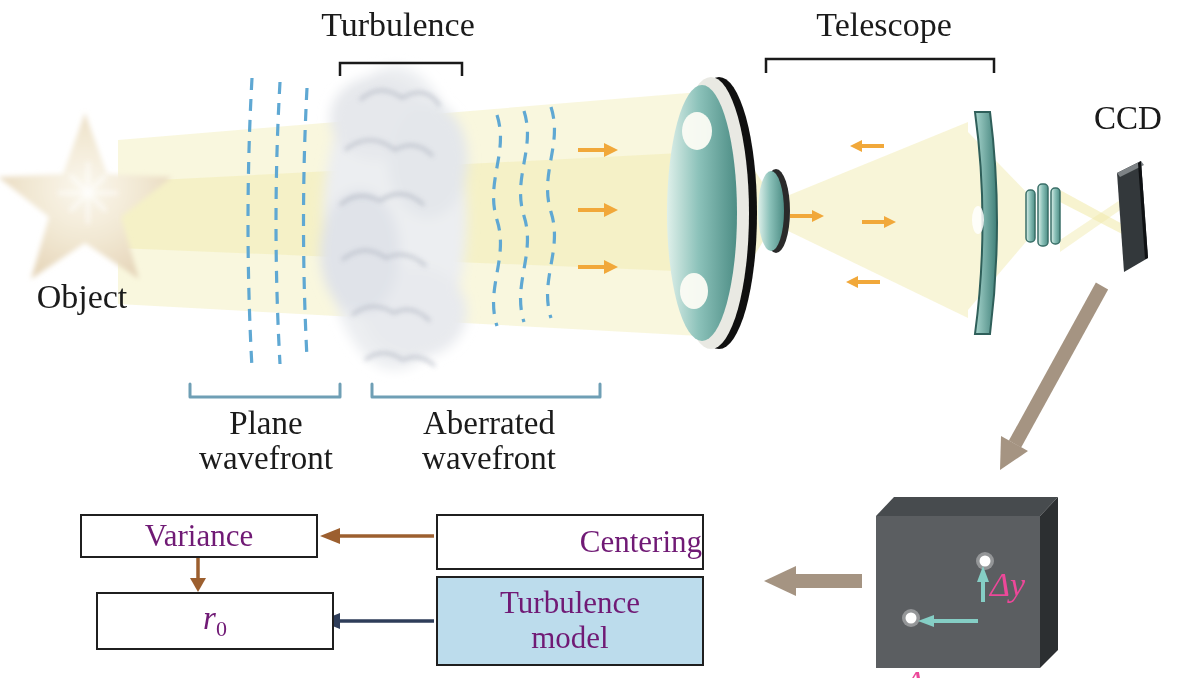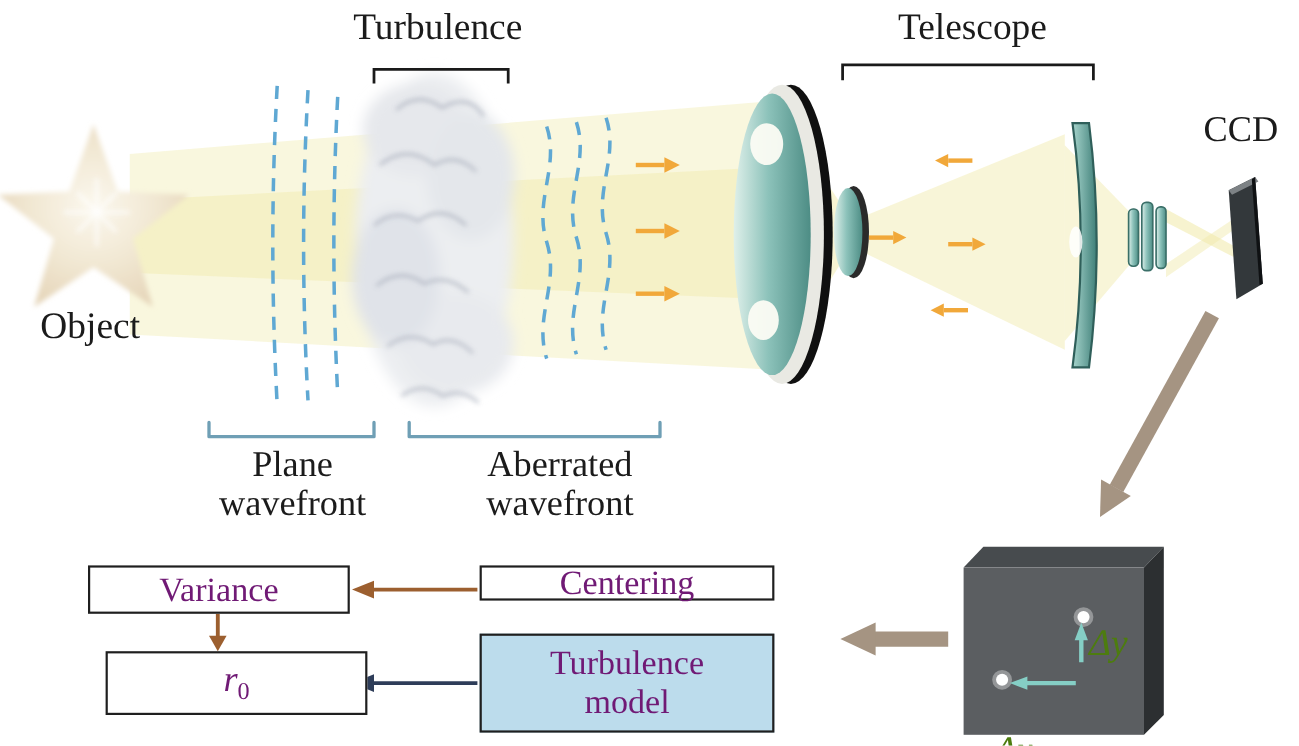--- a/index.html
+++ b/index.html
@@ -6,21 +6,21 @@
   .stage{position:relative;width:1181px;height:678px;background:#ffffff;overflow:hidden;
          font-family:"Liberation Serif",serif;}
   .stage svg.base{position:absolute;left:0;top:0;z-index:1;}
   .lbl{position:absolute;z-index:3;color:#1b1b1b;text-align:center;
        font-family:"Liberation Serif",serif;white-space:nowrap;}
   .two-line{white-space:normal;line-height:1.06;}
   .flowbox{position:absolute;z-index:3;box-sizing:border-box;background:#ffffff;
            border:2.5px solid #1f1f1f;display:flex;align-items:center;justify-content:center;
            font-size:31px;color:#701a75;text-align:center;}
   .modelbox{background:#bcdcec;flex-direction:column;line-height:1.12;}
-  .teal{color:#4d7c0f;font-style:italic;}
+  .teal{color:#ec4899;font-style:italic;}
   .r0 i{font-style:italic;font-size:33px;}
   .r0 sub{font-size:22px;}
 </style>
 </head>
 <body>
 
 <div class="stage">
 
   <svg class="base" width="1181" height="678" viewBox="0 0 1181 678">
     <defs>
@@ -186,29 +186,29 @@
 
   <div class="lbl" style="left:288px;top:6px;width:220px;font-size:34px;">Turbulence</div>
   <div class="lbl" style="left:774px;top:6px;width:220px;font-size:34px;">Telescope</div>
   <div class="lbl" style="left:1078px;top:100px;width:100px;font-size:33px;">CCD</div>
   <div class="lbl" style="left:8px;top:278px;width:148px;font-size:34px;">Object</div>
 
   <div class="lbl two-line" style="left:168px;top:406px;width:196px;font-size:33px;text-align:center;">
     <div>Plane</div>
     <div>wavefront</div>
   </div>
-  <div class="lbl two-line" style="left:396px;top:406px;width:226px;font-size:33px;">
+  <div class="lbl two-line" style="left:376px;top:406px;width:226px;font-size:33px;">
     <div>Aberrated</div>
     <div>wavefront</div>
   </div>
 
   <div class="flowbox" style="left:80px;top:514px;width:238px;height:44px;">
     <span>Variance</span>
   </div>
-  <div class="flowbox" style="left:436px;top:514px;width:268px;height:32px;">
+  <div class="flowbox" style="left:436px;top:514px;width:268px;height:56px;justify-content:flex-end;">
     <span>Centering</span>
   </div>
   <div class="flowbox r0" style="left:96px;top:592px;width:238px;height:58px;">
     <span><i>r</i><sub>0</sub></span>
   </div>
   <div class="flowbox modelbox" style="left:436px;top:576px;width:268px;height:90px;">
     <div>Turbulence</div>
     <div>model</div>
   </div>
 

